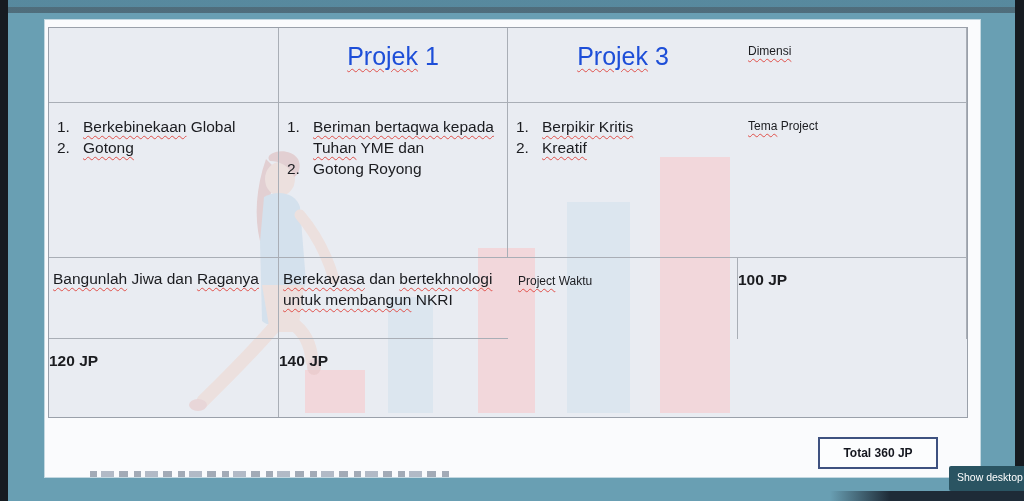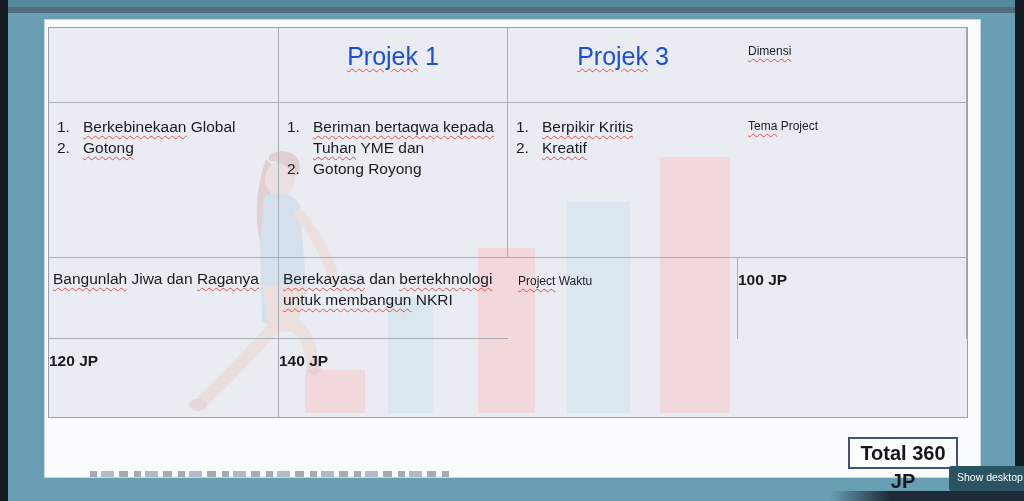--- a/index.html
+++ b/index.html
@@ -34,22 +34,22 @@
   .tema-cell { font-size:15.5px; line-height:21px; text-align:left; padding:10px 4px 0 4px; }
   .jp-cell { font-size:15.5px; font-weight:bold; padding-top:13px; }
 
   .sq { text-decoration-line:underline; text-decoration-style:wavy;
         text-decoration-color:#e0504a; text-decoration-thickness:1px; text-underline-offset:3px; }
 
   .footnote { position:absolute; left:45px; top:451px; width:360px; height:6px; opacity:.55;
     background:repeating-linear-gradient(90deg, #5a697d 0 7px, transparent 7px 11px,
       #77859a 11px 24px, transparent 24px 29px, #5a697d 29px 38px, transparent 38px 44px); }
 
-  .total-box { position:absolute; left:803px; top:417px; width:110px; height:32px;
-    background:#fcfdfe; border:2px solid #3e5180; font-size:20px; font-weight:bold;
+  .total-box { position:absolute; left:773px; top:417px; width:120px; height:32px;
+    background:#fcfdfe; border:2px solid #3e5180; font-size:12px; font-weight:bold;
     color:#15171f; text-align:center; line-height:28px; }
 
   .tooltip { position:absolute; left:949px; top:466px; height:25px; padding:5px 8px 0 8px;
     background:#2a5462; color:#ffffff; font-size:10.5px; white-space:nowrap;
     border-radius:2px; }
   .corner-dark { position:absolute; left:830px; top:491px; width:194px; height:10px;
     background:linear-gradient(90deg, rgba(30,43,55,0) 0, #1e2b37 60px); }
 </style>
 </head>
 <body>

